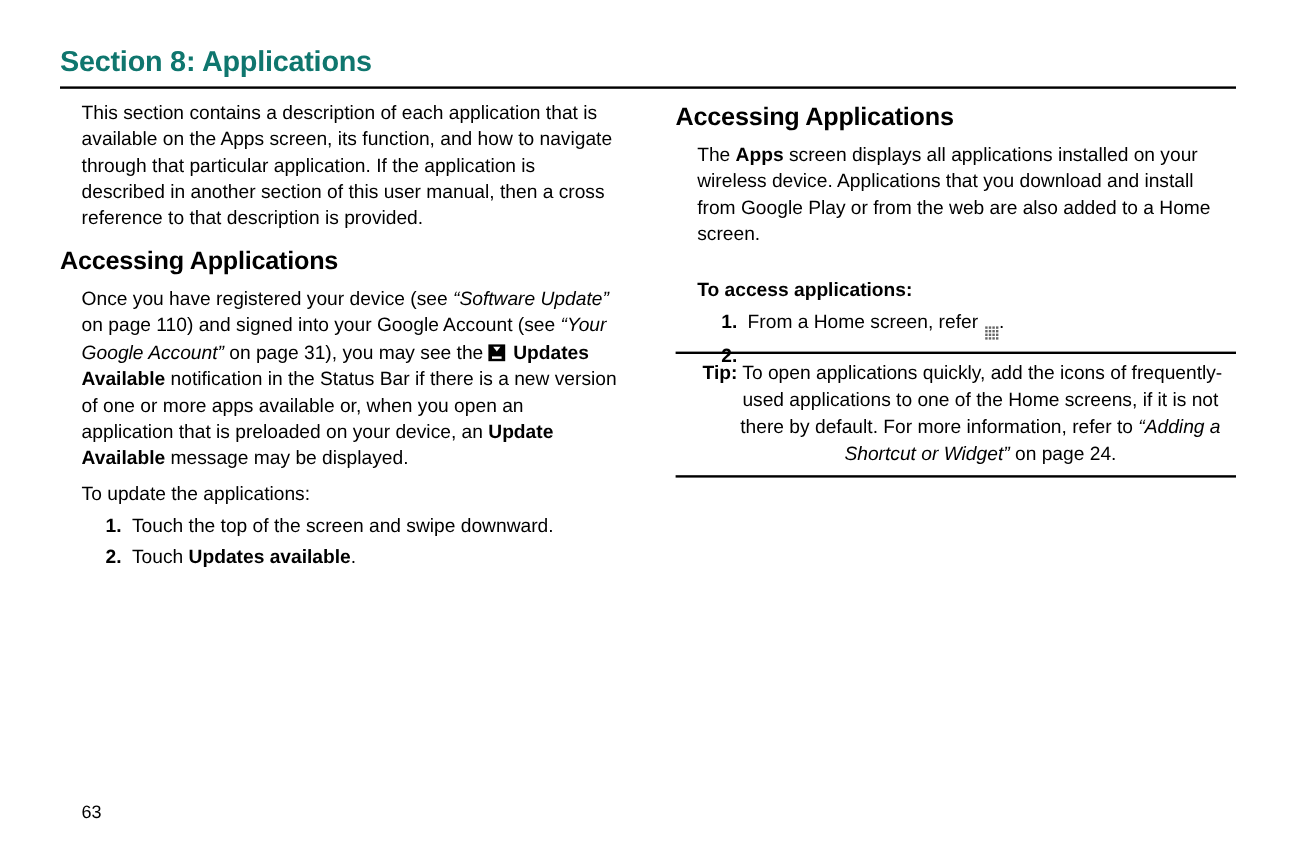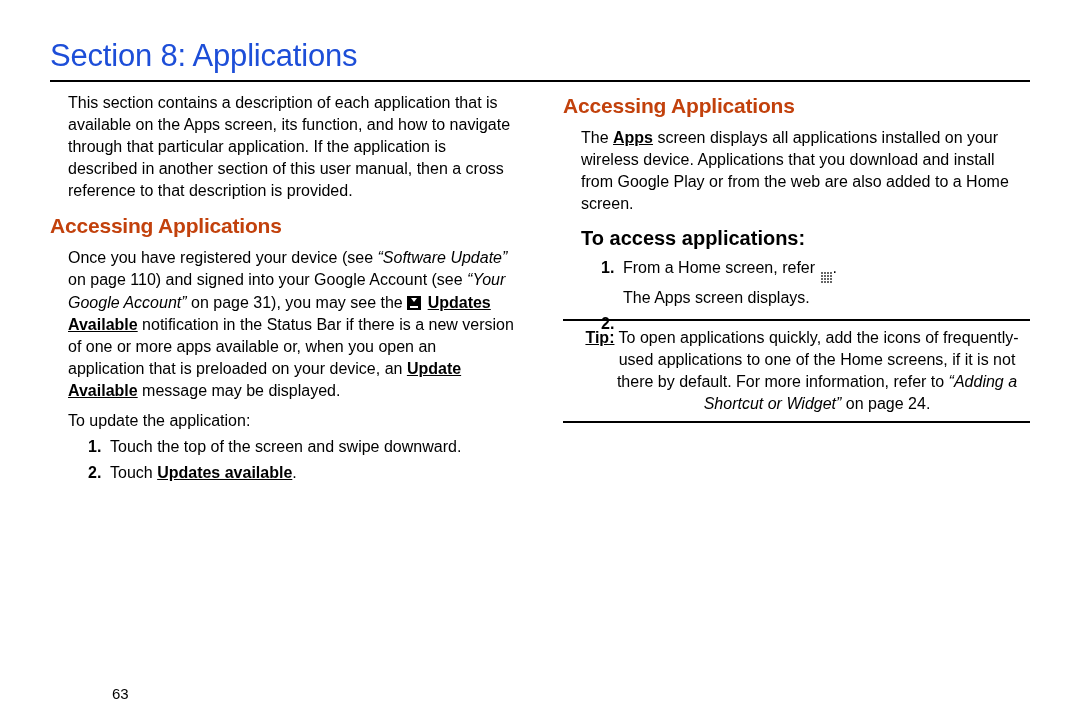--- a/index.html
+++ b/index.html
@@ -12,23 +12,23 @@
     color: #000;
   }
   .page {
     box-sizing: border-box;
     width: 1080px;
     height: 720px;
     padding: 38px 50px 20px 50px;
     position: relative;
   }
   .section-title {
-    font-weight: 400;
-    font-size: 31px;
-    color: #1d4ed8;
+    font-weight: 700;
+    font-size: 24px;
+    color: #0f766e;
     margin-bottom: 6px;
     letter-spacing: -0.2px;
   }
   .rule {
     border: none;
     border-top: 2px solid #000;
     margin: 0 0 10px 0;
   }
   .cols {
     display: flex;
@@ -39,28 +39,28 @@
     font-size: 16px;
     line-height: 1.38;
   }
   .para {
     padding-left: 18px;
     margin-bottom: 8px;
   }
   .h2 {
     font-weight: 900;
     font-size: 21px;
-    color: #c2410c;
+    color: #000000;
     margin: 10px 0 6px 0;
     letter-spacing: -0.2px;
   }
   .h3 {
     font-weight: 700;
-    font-size: 20px;
-    margin: 10px 0 4px 18px;
+    font-size: 16px;
+    margin: 25px 0 4px 18px;
   }
   .plain {
     padding-left: 18px;
     margin-bottom: 4px;
   }
   .ol {
     list-style: none;
     padding-left: 38px;
     margin: 4px 0 6px 0;
   }
@@ -70,21 +70,21 @@
     padding-left: 22px;
   }
   .ol li .num {
     position: absolute;
     left: 0;
     font-weight: 700;
   }
   .xref {
     font-style: italic;
   }
-  .bold { font-weight: 700; text-decoration: underline; }
+  .bold { font-weight: 700; }
   .icon-download {
     display: inline-block;
     width: 14px;
     height: 14px;
     background: #000;
     position: relative;
     vertical-align: -2px;
     margin-right: 2px;
   }
   .icon-download::before {
@@ -130,24 +130,23 @@
   .tip-block {
     padding-left: 5px;
   }
   .tip-body {
     padding-left: 36px;
     text-indent: -30px;
     text-align: center;
   }
   .pagenum {
     position: absolute;
-    bottom: 18px;
+    bottom: 34px;
     left: 68px;
     font-size: 15px;
-    margin-left: 44px;
   }
   .step-line { display: block; }
   .step-extra { display: block; padding-top: 4px; }
 </style>
 </head>
 <body>
 
 <div class="page">
   <div class="section-title">Section 8: Applications</div>
   <hr class="rule">
@@ -156,21 +155,21 @@
 
     <div class="col">
       <div class="para">This section contains a description of each application that is available on the Apps screen, its function, and how to navigate through that particular application. If the application is described in another section of this user manual, then a cross reference to that description is provided.</div>
 
       <div class="h2">Accessing Applications</div>
 
       <div class="para">
         <span>Once you have registered your device (see </span><span class="xref">“Software Update”</span><span> on page 110) and signed into your Google Account (see </span><span class="xref">“Your Google Account”</span><span> on page 31), you may see the </span><span class="icon-download"></span> <span class="bold">Updates Available</span><span> notification in the Status Bar if there is a new version of one or more apps available or, when you open an application that is preloaded on your device, an </span><span class="bold">Update Available</span><span> message may be displayed.</span>
       </div>
 
-      <div class="plain">To update the application:</div>
+      <div class="plain">To update the applications:</div>
 
       <ol class="ol">
         <li><span class="num">1.</span><span>Touch the top of the screen and swipe downward.</span></li>
         <li><span class="num">2.</span><span><span>Touch </span><span class="bold">Updates available</span><span>.</span></span></li>
       </ol>
     </div>
 
     <div class="col">
       <div class="h2" style="margin-top:0;">Accessing Applications</div>
 
@@ -196,21 +195,20 @@
                 <span></span>
                 <span></span>
                 <span></span>
                 <span></span>
                 <span></span>
                 <span></span>
                 <span></span>
                 <span></span>
               </span><span>.</span>
           </span>
-          <span class="step-extra">The Apps screen displays.</span>
         </li>
         <li><span class="num">2.</span></li>
       </ol>
 
       <hr class="tip-rule">
       <div class="tip-block">
         <div class="tip-body">
           <span class="bold">Tip:</span><span> To open applications quickly, add the icons of frequently-used applications to one of the Home screens, if it is not there by default. For more information, refer to </span><span class="xref">“Adding a Shortcut or Widget”</span><span> on page 24.</span>
         </div>
       </div>

